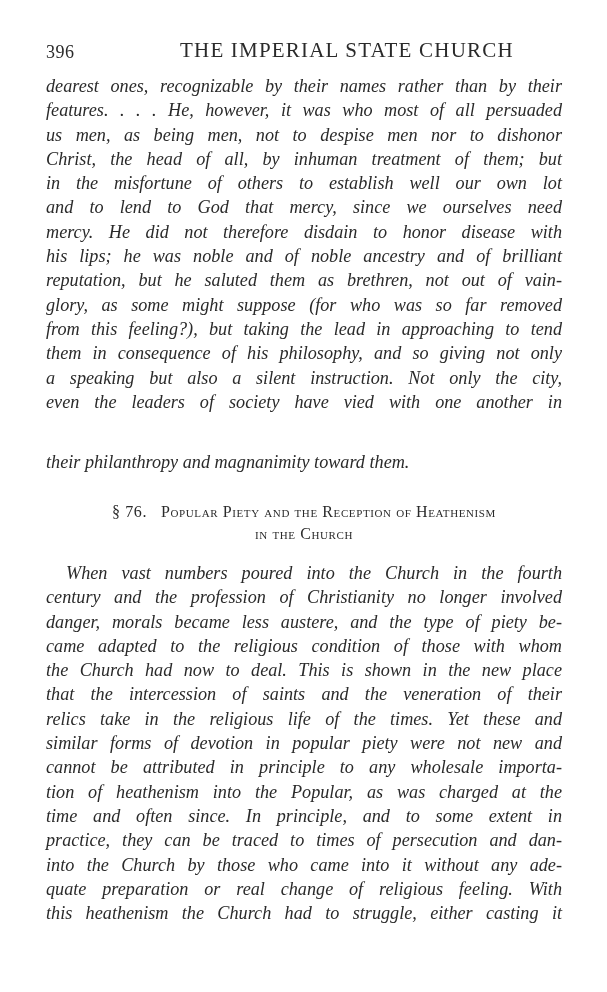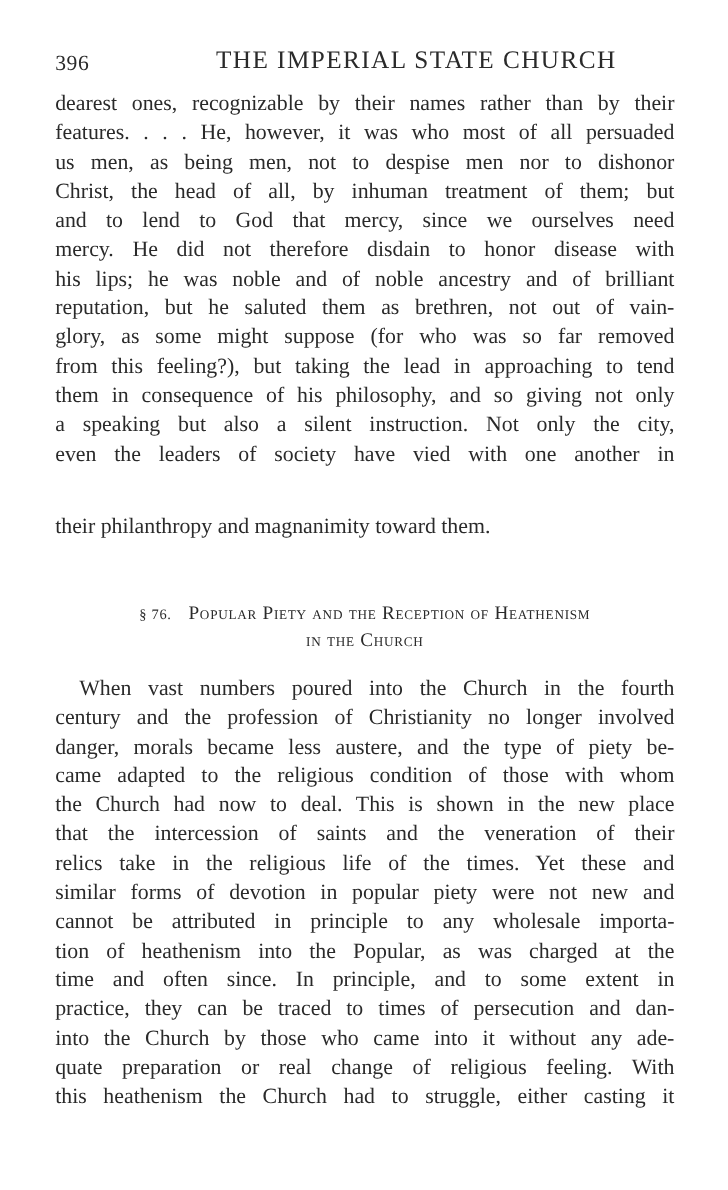--- a/index.html
+++ b/index.html
@@ -2,42 +2,43 @@
 <html><head>
 <meta charset="utf-8">
 <style>
   html, body { margin: 0; padding: 0; background: #ffffff; }
   body { width: 607px; height: 992px; position: relative; overflow: hidden; }
   .page { position: absolute; left: 0; top: 0; width: 490px; height: 992px; background: #ffffff; color: #2a2a2a; font-family: "Liberation Serif", "DejaVu Serif", serif; }
   .running-head { position: absolute; top: 38px; left: 46px; width: 520px; height: 26px; }
   .page-number { position: absolute; left: 0; top: 4px; font-size: 18px; letter-spacing: 0.5px; }
   .running-title { position: absolute; left: 86px; top: 0; font-size: 21px; letter-spacing: 1.2px; margin-left: 48px; }
   .text-block { position: absolute; left: 46px; width: 516px; font-size: 18.2px; line-height: 24.3px; text-align: justify; }
-  .line { display: block; height: 24.3px; white-space: nowrap; text-align-last: justify; text-align: justify; }
+  .line { display: block; height: 24.3px; white-space: nowrap; text-align-last: justify; text-align: justify; font-style: italic; }
   .line.last { text-align-last: left; margin-top: 36px; }
   .p1 { top: 74px; }
   .heading { position: absolute; top: 501px; left: 46px; width: 516px; text-align: center; font-size: 16px; line-height: 22px; letter-spacing: 0.6px; font-variant: small-caps; }
-  .heading .sec { font-variant: normal; font-size: 12px; margin-right: 14px; }
+  .heading .sec { font-variant: normal; font-size: 16px; margin-right: 14px; }
   .p2 { top: 561px; }
   .indent { padding-left: 20px; }
 </style>
 </head>
 <body>
 
 <div class="page">
   <div class="running-head">
     <span class="page-number">396</span>
     <span class="running-title">THE IMPERIAL STATE CHURCH</span>
   </div>
 
   <div class="text-block p1">
     <span class="line">dearest ones, recognizable by their names rather than by their</span>
     <span class="line">features. . . . He, however, it was who most of all persuaded</span>
     <span class="line">us men, as being men, not to despise men nor to dishonor</span>
     <span class="line">Christ, the head of all, by inhuman treatment of them; but</span>
+    <span class="line">in the misfortune of others to establish well our own lot</span>
     <span class="line">and to lend to God that mercy, since we ourselves need</span>
     <span class="line">mercy. He did not therefore disdain to honor disease with</span>
     <span class="line">his lips; he was noble and of noble ancestry and of brilliant</span>
     <span class="line">reputation, but he saluted them as brethren, not out of vain-</span>
     <span class="line">glory, as some might suppose (for who was so far removed</span>
     <span class="line">from this feeling?), but taking the lead in approaching to tend</span>
     <span class="line">them in consequence of his philosophy, and so giving not only</span>
     <span class="line">a speaking but also a silent instruction. Not only the city,</span>
     <span class="line">even the leaders of society have vied with one another in</span>
     <span class="line last">their philanthropy and magnanimity toward them.</span>

